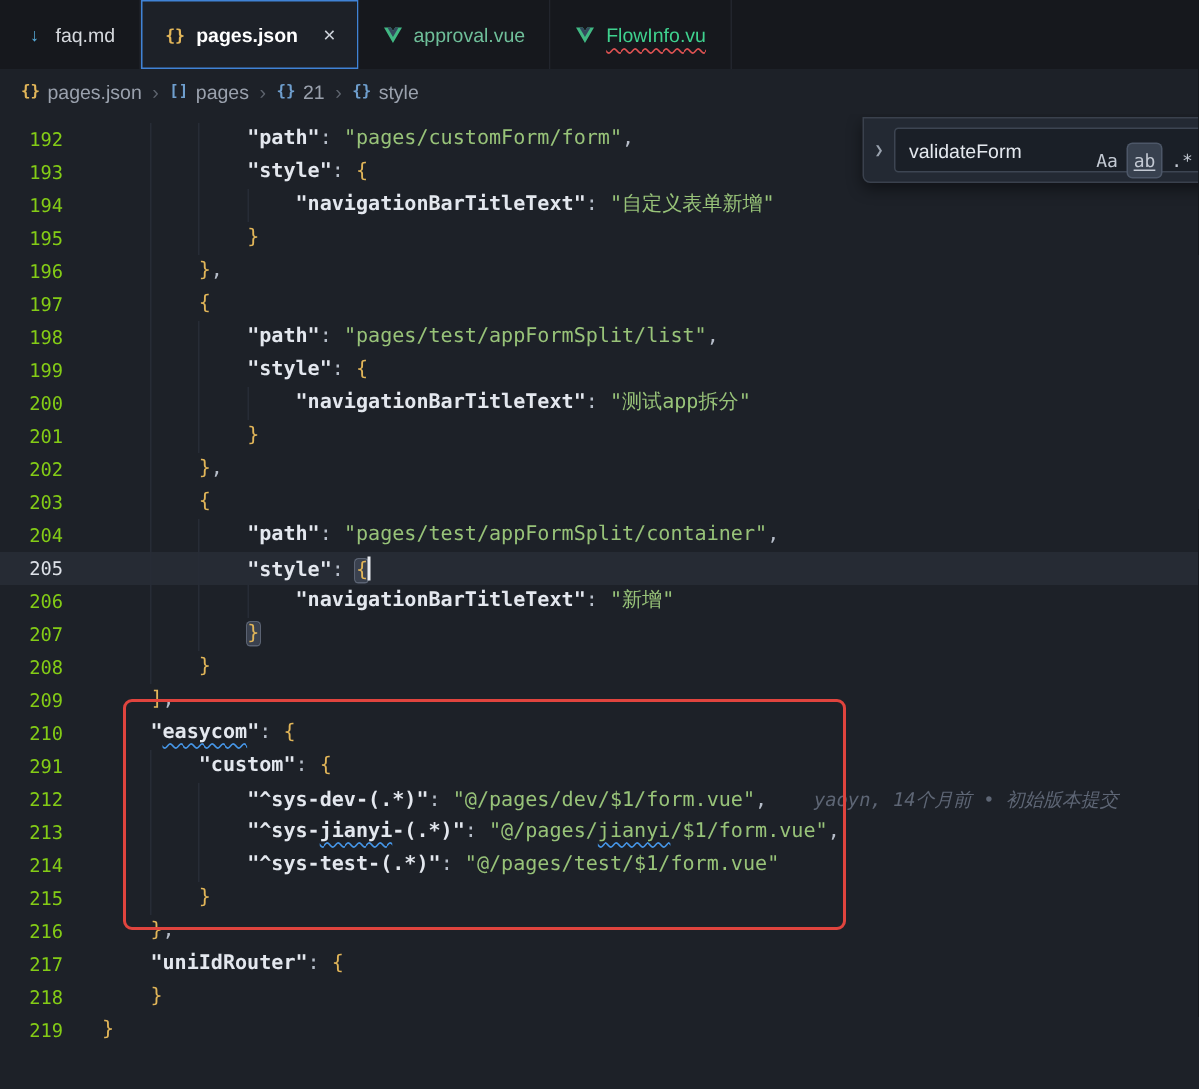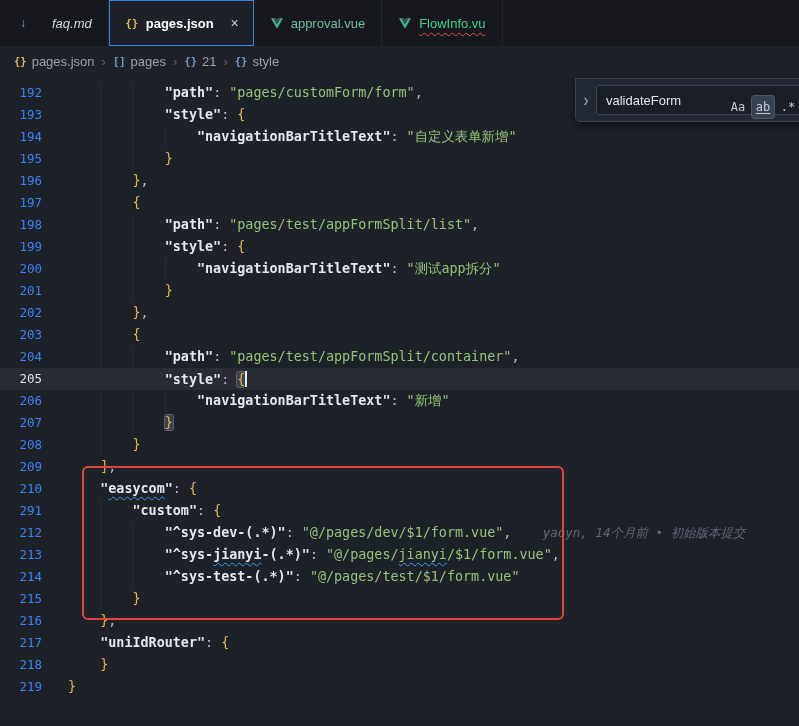--- a/index.html
+++ b/index.html
@@ -8,36 +8,36 @@
   .app{position:relative;width:799px;height:726px;display:flex;flex-direction:column;overflow:hidden;background:var(--c-editor-bg,#1d2128);}
 
   
   .tab-bar{height:46px;display:flex;align-items:stretch;background:var(--c-tabbar-bg,#16181d);flex:none;overflow:hidden;}
   .tab{display:flex;align-items:center;gap:7px;padding:0 16px;font-size:13px;border-right:1px solid #22252d;cursor:pointer;flex:none;position:relative;background:var(--c-tabbar-bg,#16181d);}
   .tab.active{background:var(--c-editor-bg,#1d2128);outline:1px solid var(--c-active-tab-border,#4083d6);outline-offset:-1px;}
   .tab-icon{display:flex;align-items:center;justify-content:center;width:14px;height:14px;flex:none;}
   .md-g{color:#56a8d6;font-weight:700;font-size:12px;}
   .json-g{color:#e2b659;font-weight:700;font-size:11px;font-family:"DejaVu Sans Mono",monospace;}
   .tab-label{white-space:nowrap;}
-  .tab-label.italic{font-style:italic;margin-left:15px;}
+  .tab-label.italic{}
   .tab-label.wavy{text-decoration:underline wavy #e05252 1px;text-underline-offset:4px;}
   .tab.active .tab-label{font-weight:600;}
   .tab-close{color:#cdd2da;font-size:14px;width:20px;height:20px;display:flex;align-items:center;justify-content:center;border-radius:4px;margin-left:4px;margin-right:-8px;}
 
   
   .breadcrumbs{height:30px;display:flex;align-items:center;gap:7px;padding-left:14px;background:var(--c-editor-bg,#1d2128);font-size:13px;color:#9aa1ad;flex:none;}
   .bc-item{display:flex;align-items:center;gap:5px;cursor:pointer;}
   .bc-icon{font-size:10.5px;font-weight:700;font-family:"DejaVu Sans Mono",monospace;}
   .bc-sep{color:#5d636d;}
 
   
   .editor{flex:1;background:var(--c-editor-bg,#1d2128);position:relative;overflow:hidden;padding-top:6px;font-family:"DejaVu Sans Mono",monospace;}
   .cl{display:flex;height:22px;line-height:22px;}
   .cl.a{background:var(--c-line-highlight,#262b34);}
-  .ln{width:42px;flex:none;text-align:right;color:#3b82f6;font-size:12.5px;user-select:none;}
+  .ln{width:42px;flex:none;text-align:right;color:#84cc16;font-size:12.5px;user-select:none;}
   .cl.a .ln{color:#dde1e8;}
   .ct{margin-left:26px;position:relative;white-space:pre;font-size:13.4px;color:var(--c-punct,#b6bdc9);}
   .ig{position:absolute;top:0;bottom:0;width:1px;background:#272c36;}
   .key{color:var(--c-key,#e3e7ee);font-weight:600;}
   .str{color:var(--c-string,#98c379);}
   .br{color:var(--c-bracket,#e2b659);}
   .pl{color:var(--c-punct,#b6bdc9);}
   .mt{background:#3a414f;box-shadow:0 0 0 1px #5b6373;border-radius:2px;}
   .wv{text-decoration:underline wavy var(--c-squiggle,#4596e8) 1px;text-underline-offset:3px;}
   .bl{color:var(--c-blame,#5e6675);font-style:italic;margin-left:2.5em;font-size:12.5px;}

